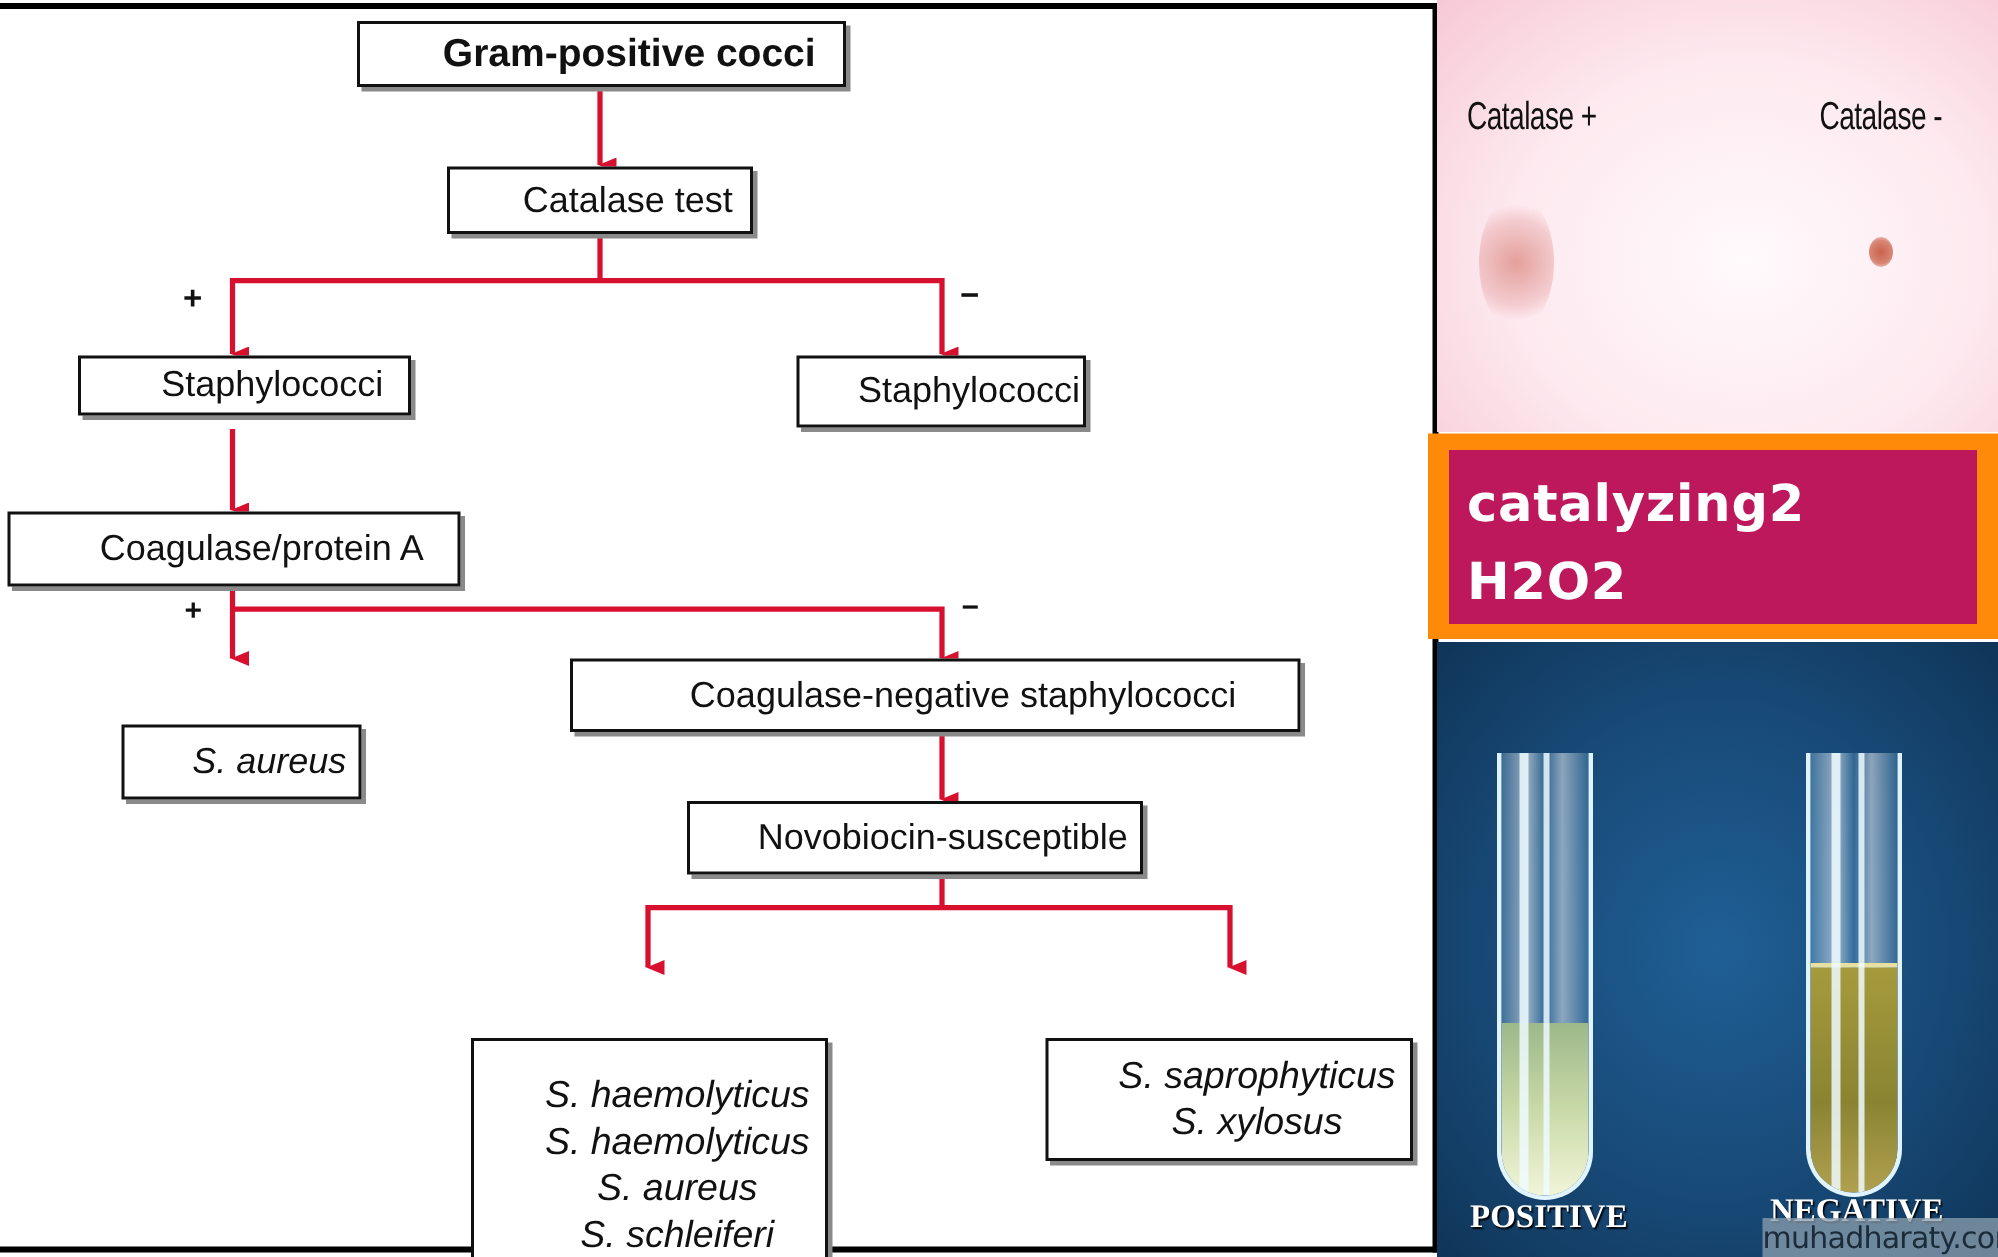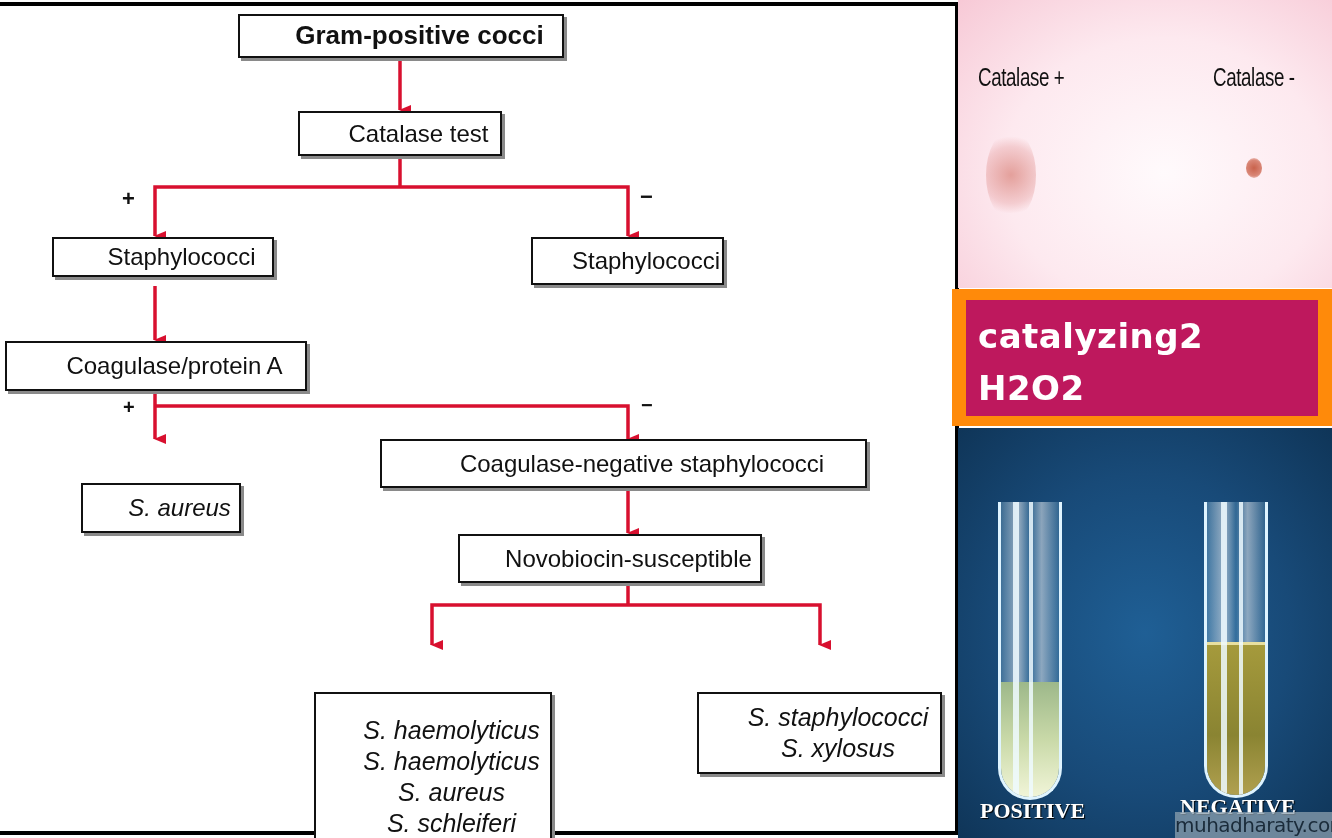--- a/index.html
+++ b/index.html
@@ -82,21 +82,21 @@
 <div class="node" style="left:458px;top:534px;width:304px;height:49px;">Novobiocin-susceptible</div>
 
 <div class="node it multi" style="left:314px;top:648px;width:238px;height:170px;">
   <span>S. haemolyticus</span>
   <span>S. haemolyticus</span>
   <span>S. aureus</span>
   <span>S. schleiferi</span>
 </div>
 
 <div class="node it multi" style="left:697px;top:648px;width:245px;height:82px;">
-  <span>S. staphylococci</span>
+  <span>S. saprophyticus</span>
   <span>S. xylosus</span>
 </div>
 
 <div class="panel-catalase">
   <span class="cat-label" style="left:20px;">Catalase +</span>
   <span class="cat-label" style="left:255px;">Catalase -</span>
   <div class="spot-pos"></div>
   <div class="spot-neg"></div>
 </div>
 

